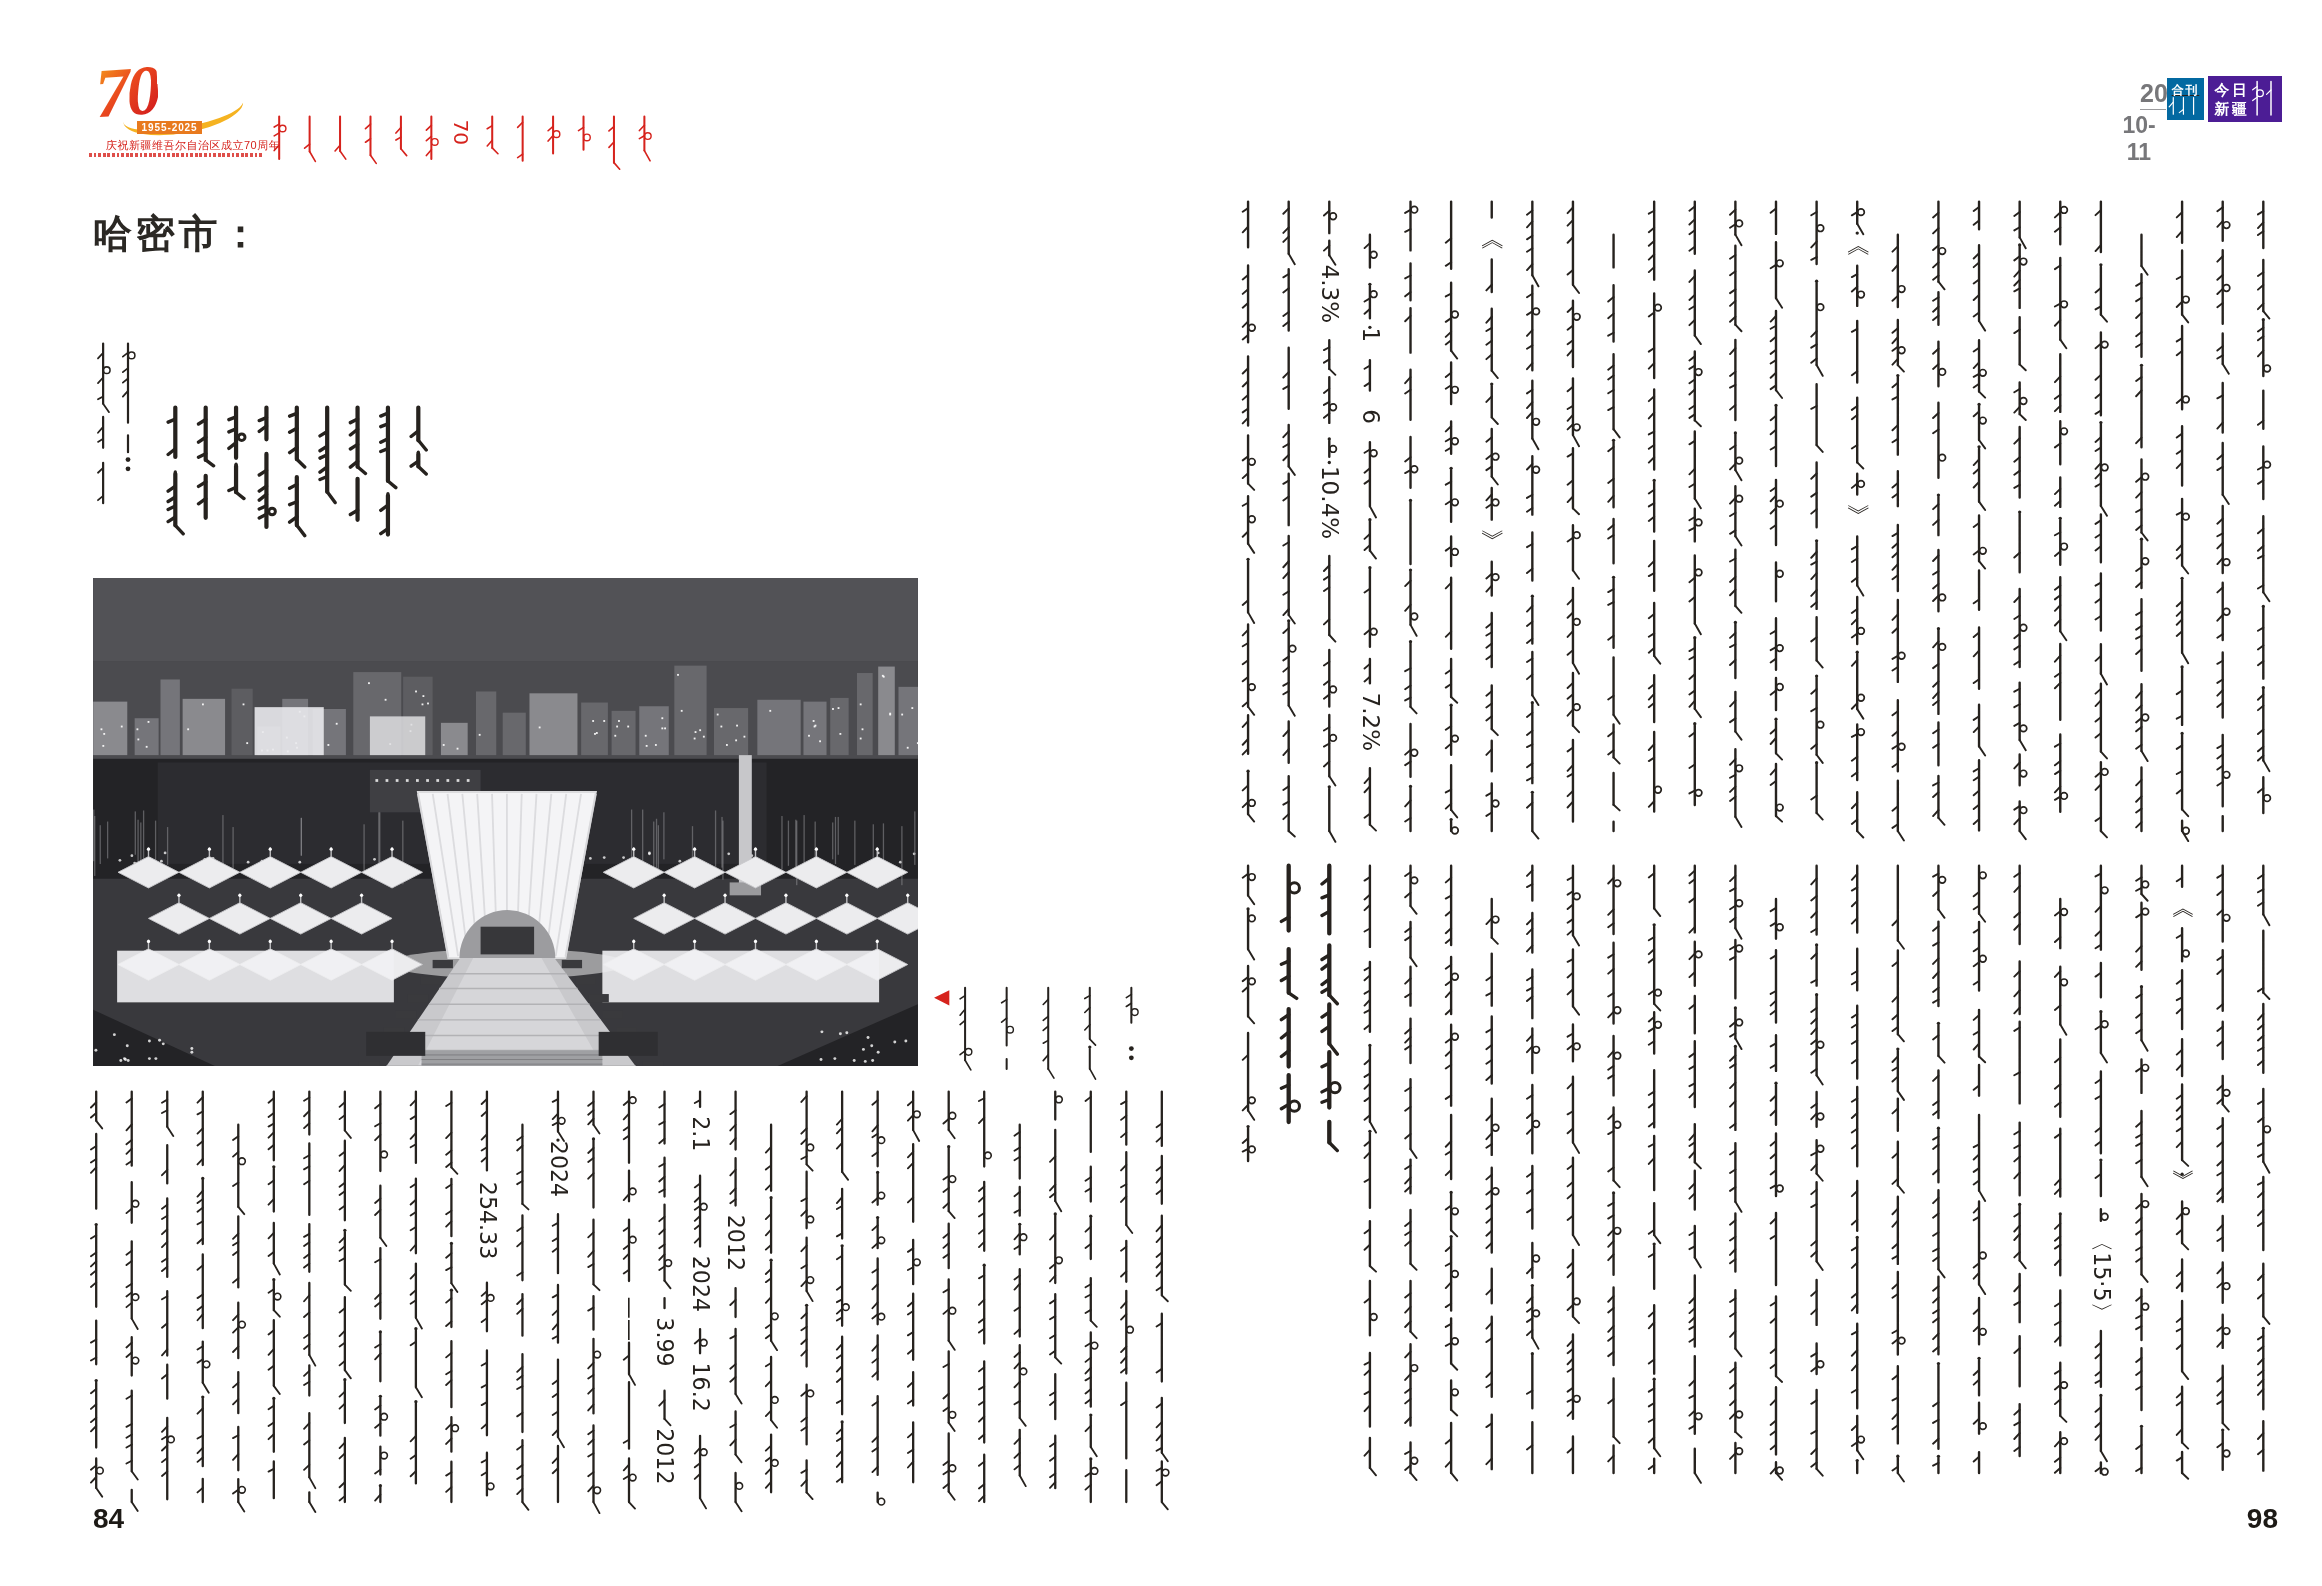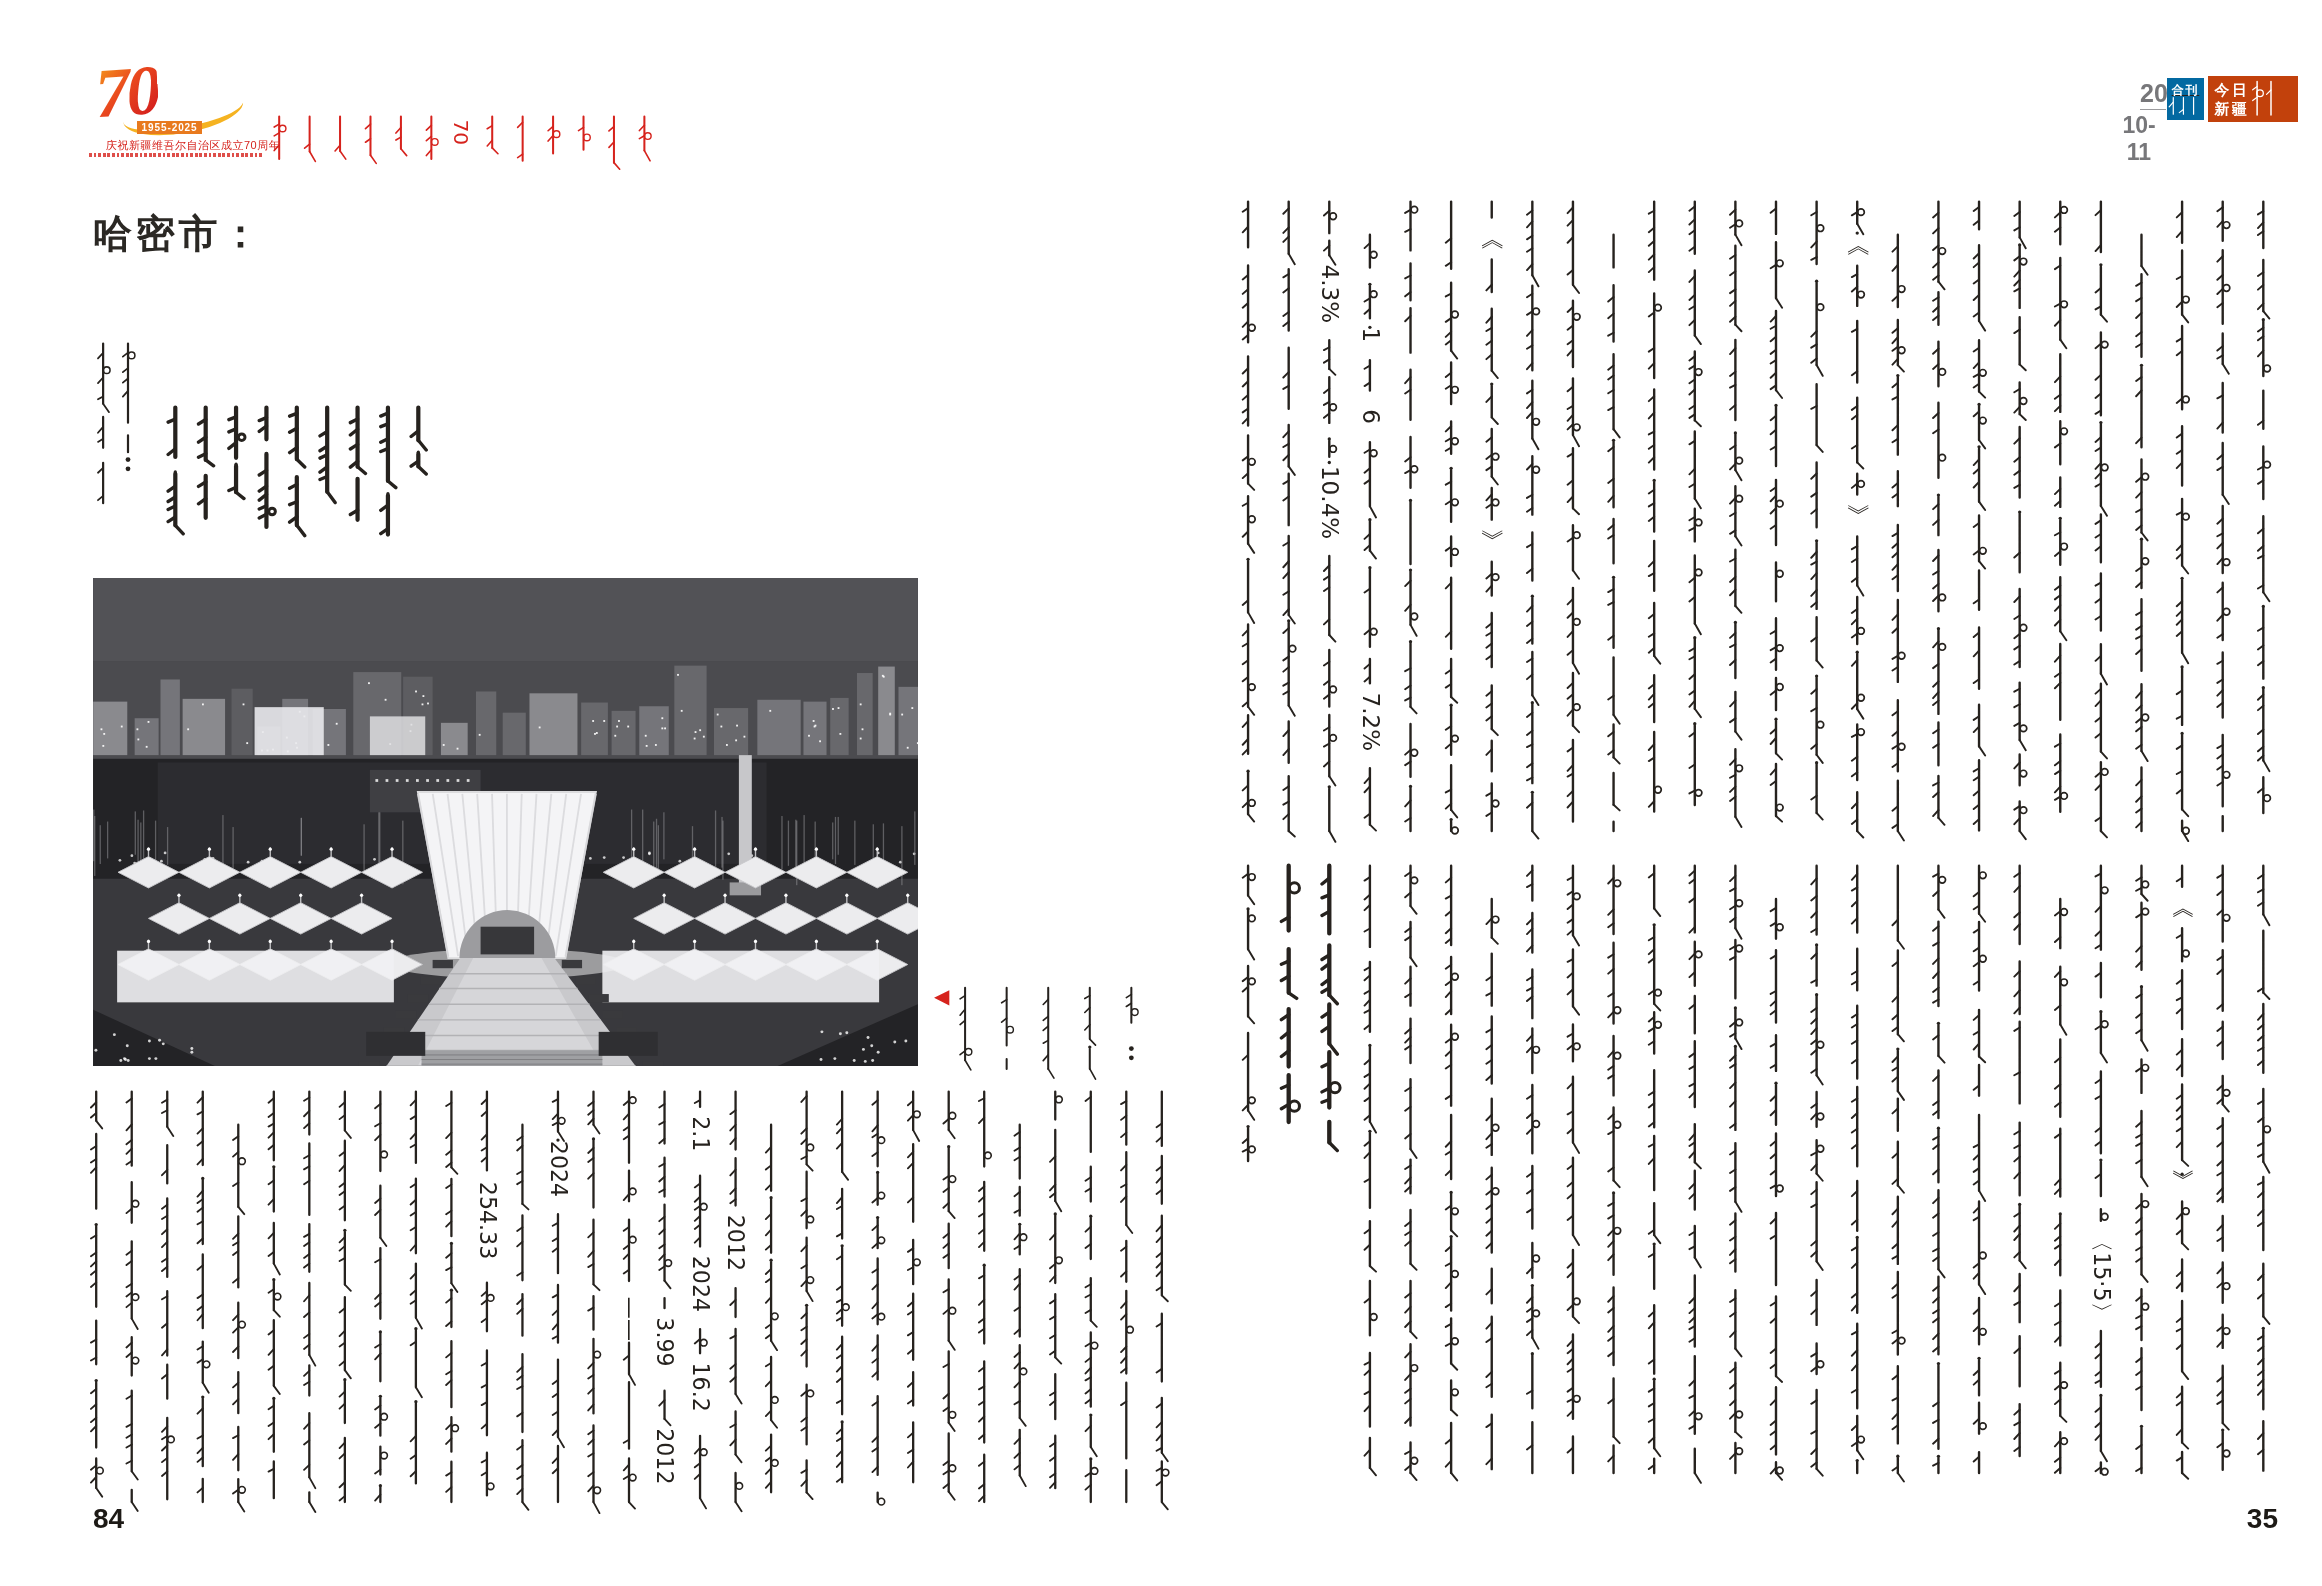--- a/index.html
+++ b/index.html
@@ -19,21 +19,21 @@
   #logo-subline{width:174px;height:3.7px;
     background:repeating-linear-gradient(90deg,#d6231d 0 2.8px,rgba(0,0,0,0) 2.8px 4.6px);opacity:.8;}
   #masthead-title{font:600 35px "Liberation Serif",serif;color:#d6231d;letter-spacing:0.9px;
     transform:scaleX(.74);transform-origin:left top;white-space:nowrap;}
   
   #issue-date{width:54px;text-align:center;color:#77777a;}
   #issue-year{display:block;font:600 25px "Liberation Sans",sans-serif;border-bottom:1.8px solid #9a9a9d;padding-bottom:0.9px;margin-left:28px;}
   #issue-months{display:block;font:600 23px "Liberation Sans",sans-serif;margin-top:1.8px;}
   #issue-gray-box{width:37px;height:42px;background:#0369a1;text-align:center;text-decoration:underline;}
   #issue-gray-label{font:600 12px "Liberation Sans",sans-serif;color:#fff;letter-spacing:1.8px;display:block;padding-top:3.7px;}
-  #issue-red-box{width:90px;height:46px;background:#c2410c;}
+  #issue-red-box{width:74px;height:46px;background:#4c1d95;}
   #issue-red-label{font:800 14.8px "Liberation Sans",sans-serif;color:#fff;letter-spacing:2.8px;line-height:19.4px;padding:4.6px 0 0 6.5px;}
   
   #kicker{font:600 39px "Liberation Sans",sans-serif;color:#2b2824;letter-spacing:3.7px;white-space:nowrap;}
   #main-title{font:900 50px "Liberation Sans",sans-serif;color:#1d1a16;letter-spacing:1.8px;
     transform:scaleX(.84);transform-origin:left top;white-space:nowrap;}
   #photo{width:825px;height:488px;background:#39393d;overflow:hidden;}
   #caption-cn{width:220px;font:500 24px "Liberation Sans",sans-serif;color:#33302c;line-height:35px;letter-spacing:0.9px;}
   .cap-marker{color:#d6231d;}
   #caption-marker-mn{font:500 20px "Liberation Sans",sans-serif;color:#d6231d;}
   .page-num{font:700 28px "Liberation Sans",sans-serif;color:#1d1a16;}
@@ -502,21 +502,21 @@
           <circle cx="76" cy="505" r="1.6" fill="#ffffff" opacity="0.8"></circle>
           <circle cx="835" cy="511" r="1.6" fill="#ffffff" opacity="0.8"></circle>
         </svg></div>
   </div>
 
   <div class="abs" style="left:934px;top:984px;">
     <span id="caption-marker-mn">◀</span>
   </div>
 
   <div class="abs page-num" style="left:93px;top:1503px;">84</div>
-  <div class="abs page-num" style="left:2241px;top:1503px;width:37px;text-align:right;">35</div>
+  <div class="abs page-num" style="left:2241px;top:1503px;width:37px;text-align:right;">98</div>
 
   <div class="abs" id="script-layer" style="left:0;top:0;width:2322px;height:1587px;pointer-events:none;">
       <svg width="418" height="83" style="position: absolute; left: 268px; top: 111px; overflow: visible;" viewBox="0 0 453 90">
         <path d="M12 6.0 V52.0 M45 6.0 V43.9 M78 6.0 V43.3 M111 6.0 V48.0 M144 6.0 V41.0 M177 6.0 V52.0 M243 6.0 V40.0 M276 6.0 V54.0 M309 6.0 V46.0 M342 6.0 V42.0 M375 6.0 V56.0 M408 6.0 V42.9 " stroke="#d6231d" stroke-width="2.2" fill="none" stroke-linecap="round"></path>
         <path d="M12 14.2 l-5.4 3.2 M12 23.7 l-5.4 3.3 M12 36.9 l-5.4 6.0 M45 36.0 l-5.4 4.3 M45 43.9 l6.2 10.8 M78 37.1 l-5.4 6.2 M78 43.3 l6.2 8.9 M111 14.2 l-5.4 5.0 M111 30.1 l-5.4 3.8 M111 48.0 l6.2 8.8 M144 17.8 l-5.4 6.1 M144 28.3 l-5.4 3.2 M144 41.0 l6.2 7.4 M177 15.5 l-5.4 5.2 M177 27.5 l-5.4 4.6 M177 42.0 l-5.4 6.3 M243 15.8 l-5.4 3.4 M243 31.8 l-5.4 6.1 M243 40.0 l6.2 6.3 M276 12.2 l-5.4 5.5 M276 46.8 l-5.4 3.7 M309 16.6 l-5.4 4.8 M309 26.6 l-5.4 6.0 M342 17.8 l-5.4 3.5 M375 16.9 l-5.4 4.7 M375 33.6 l-5.4 5.8 M375 56.0 l6.2 7.1 M408 15.5 l-5.4 5.7 M408 26.9 l-5.4 3.1 M408 42.9 l6.2 11.1 " stroke="#d6231d" stroke-width="1.7600000000000002" fill="none" stroke-linecap="round"></path>
         <circle cx="15.7" cy="18.991872692480683" r="3.6" fill="none" stroke="#d6231d" stroke-width="1.54"></circle>
         <circle cx="180.7" cy="33.57696106052026" r="3.6" fill="none" stroke="#d6231d" stroke-width="1.54"></circle>
         <text x="202" y="9.2" transform="rotate(90 202 9.2)" fill="#d6231d" font-size="22" font-family="DejaVu Sans, sans-serif">70</text>
         <circle cx="312.7" cy="25.09966222383082" r="3.6" fill="none" stroke="#d6231d" stroke-width="1.54"></circle>
         <circle cx="345.7" cy="28.6922628255561" r="3.6" fill="none" stroke="#d6231d" stroke-width="1.54"></circle>

